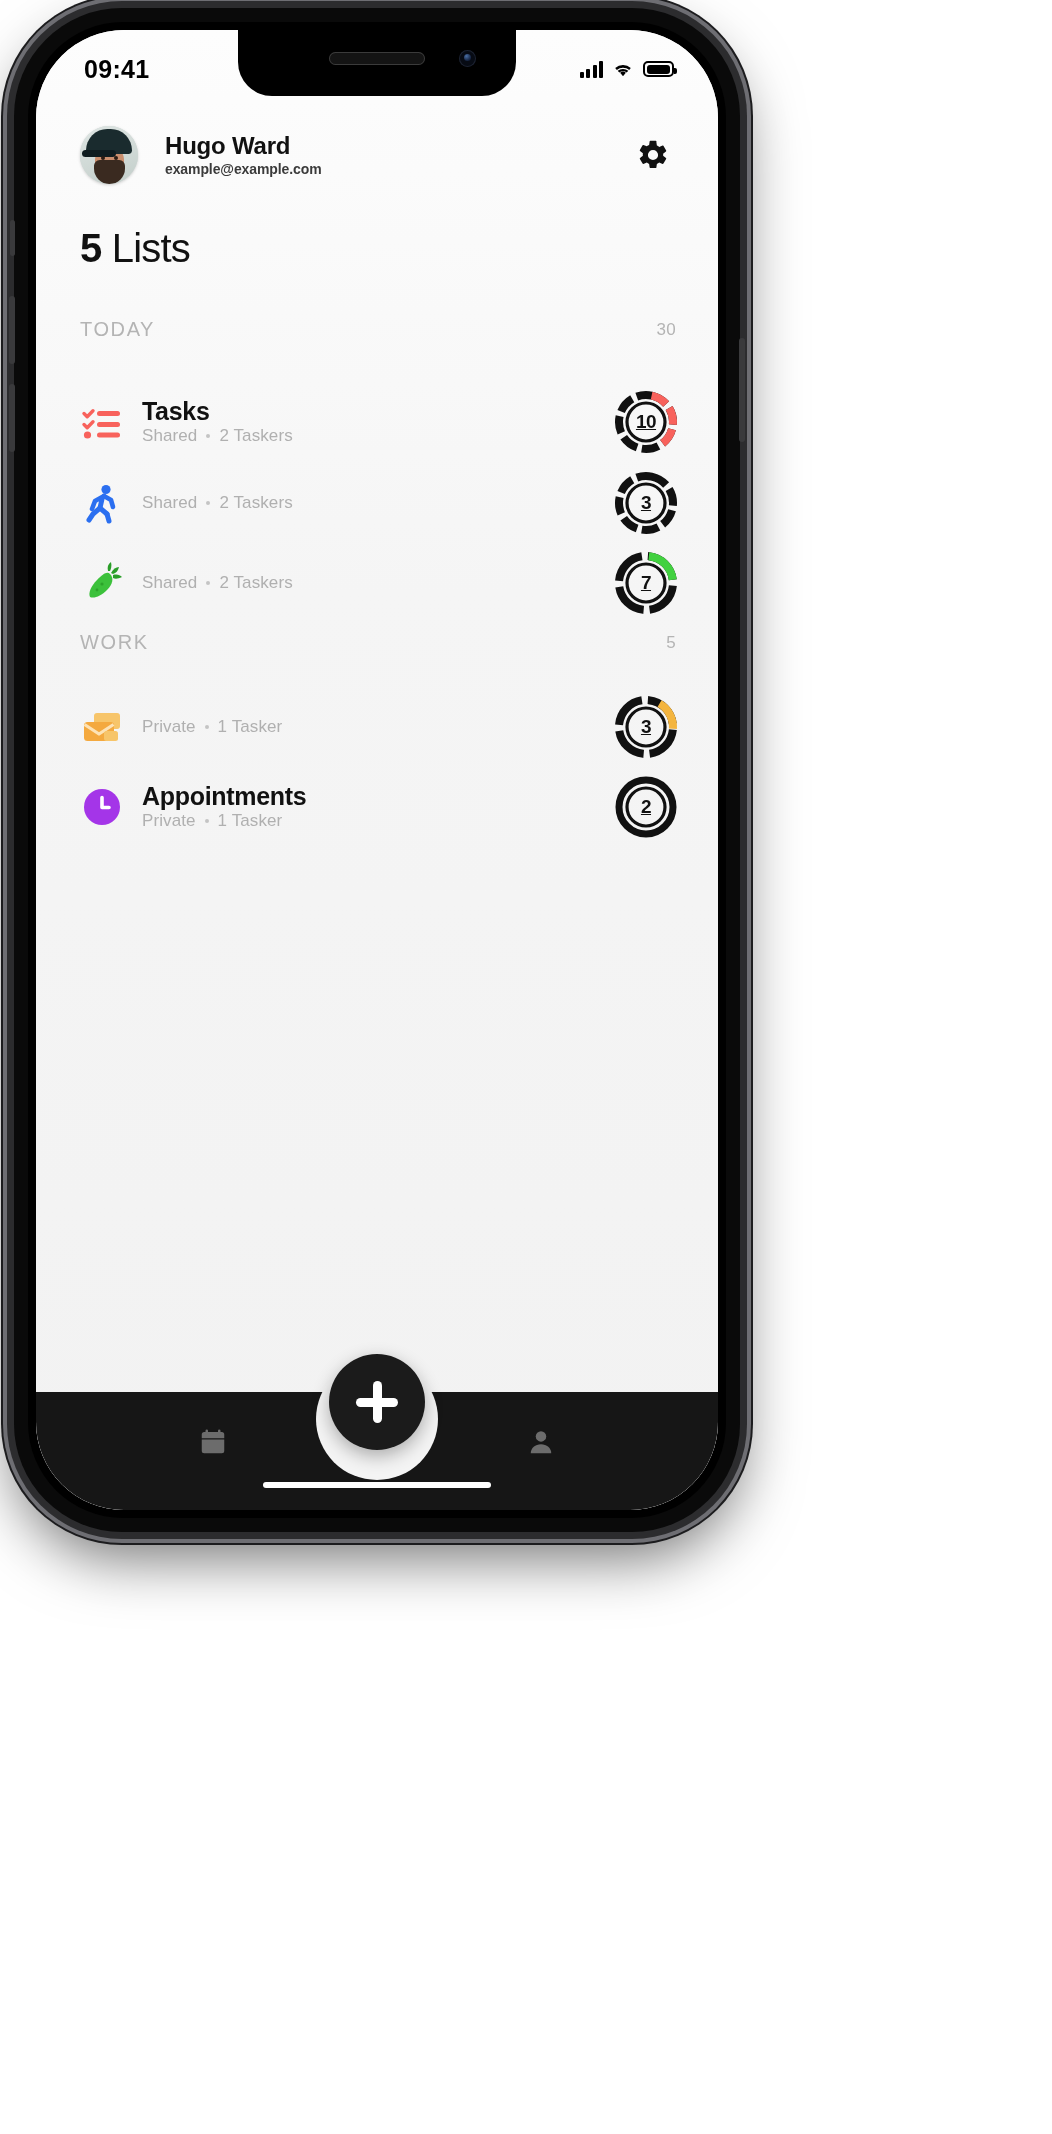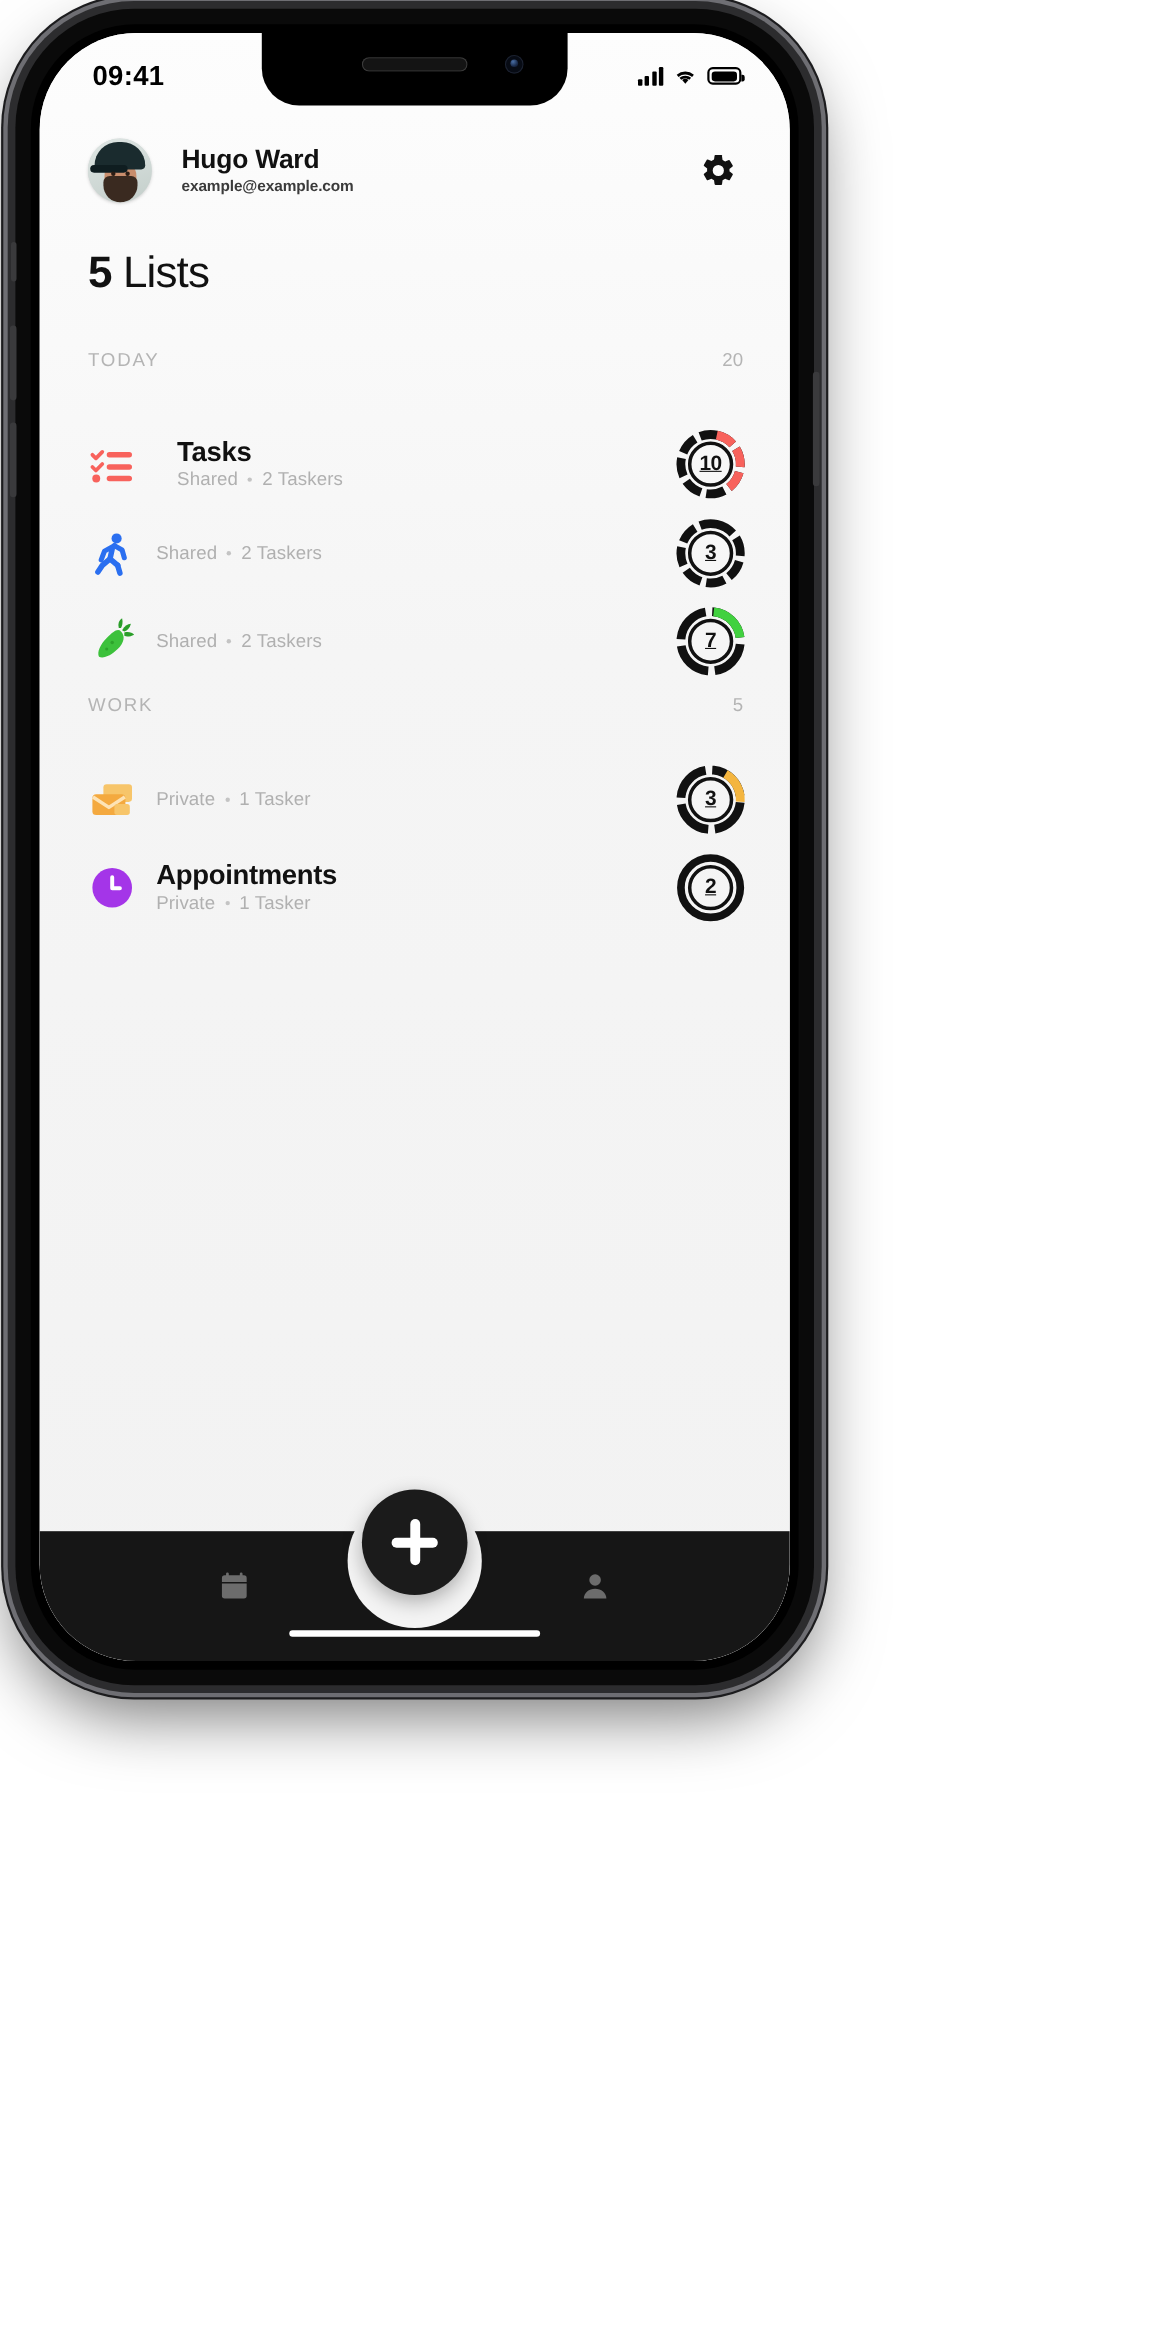--- a/index.html
+++ b/index.html
@@ -124,38 +124,38 @@
     font-size:40px;color:#111;letter-spacing:-.8px;
   }
   #page-title .count{font-weight:700;}
   #page-title .word{font-weight:400;}
 
   
   .section-header{
     position:absolute;left:44px;right:42px;
     display:flex;align-items:center;justify-content:space-between;
   }
-  .section-title{font-size:17px;font-weight:400;color:#b4b4b4;letter-spacing:1.6px;}
+  .section-title{font-size:20px;font-weight:400;color:#b4b4b4;letter-spacing:1.6px;}
   .section-count{font-size:17px;font-weight:400;color:#b4b4b4;letter-spacing:.3px;}
   #section-today{top:288px;}
   #section-work{top:601px;}
 
   
   .list-row{
     position:absolute;left:44px;right:40px;height:74px;
     display:flex;align-items:center;cursor:pointer;
   }
   .row-icon{width:58px;flex:none;display:flex;align-items:center;justify-content:flex-start;}
   .row-text{flex:1;display:flex;flex-direction:column;gap:1px;margin-left:4px;}
   .row-title{font-size:25px;font-weight:700;color:#111;letter-spacing:-.3px;line-height:1.1;}
   .row-sub{font-size:17px;font-weight:400;color:#b0b0b0;letter-spacing:.1px;display:flex;align-items:center;gap:9px;line-height:1.2;}
   .row-sub .dot{width:4px;height:4px;border-radius:50%;background:#c4c4c4;display:inline-block;}
   .row-badge{width:64px;height:64px;flex:none;position:relative;}
 
-  #row-tasks{top:355px;gap:19px;}
+  #row-tasks{top:355px;}
   #row-excercise{top:436px;}
   #row-groceries{top:516px;}
   #row-emails{top:660px;}
   #row-appointments{top:740px;}
 
   
   .row-badge svg{display:block;width:64px;height:64px;}
   .badge-num{
     position:absolute;inset:0;display:flex;align-items:center;justify-content:center;
     font-size:19px;font-weight:700;color:#111;letter-spacing:-.5px;text-decoration:underline;
@@ -225,21 +225,21 @@
             </svg>
           </div>
         </div>
 
         <div id="page-title">
           <span class="count">5</span><span> </span><span class="word">Lists</span>
         </div>
 
         <div class="section-header" id="section-today">
           <span class="section-title">TODAY</span>
-          <span class="section-count">20</span>
+          <span class="section-count">30</span>
         </div>
 
         <div class="list-row" id="row-tasks">
           <div class="row-icon">
             <svg viewBox="0 0 44 44" width="44" height="44">
               <path d="M4 13.5l3.2 3.2L13 10.8" stroke="#F8625C" stroke-width="3.4" fill="none" stroke-linecap="round" stroke-linejoin="round"></path>
               <rect x="17" y="11" width="23" height="5" rx="2.5" fill="#F8625C"></rect>
               <path d="M4 24.5l3.2 3.2L13 21.8" stroke="#F8625C" stroke-width="3.4" fill="none" stroke-linecap="round" stroke-linejoin="round"></path>
               <rect x="17" y="22" width="23" height="5" rx="2.5" fill="#F8625C"></rect>
               <circle cx="7.5" cy="35" r="3.6" fill="#F8625C"></circle>

